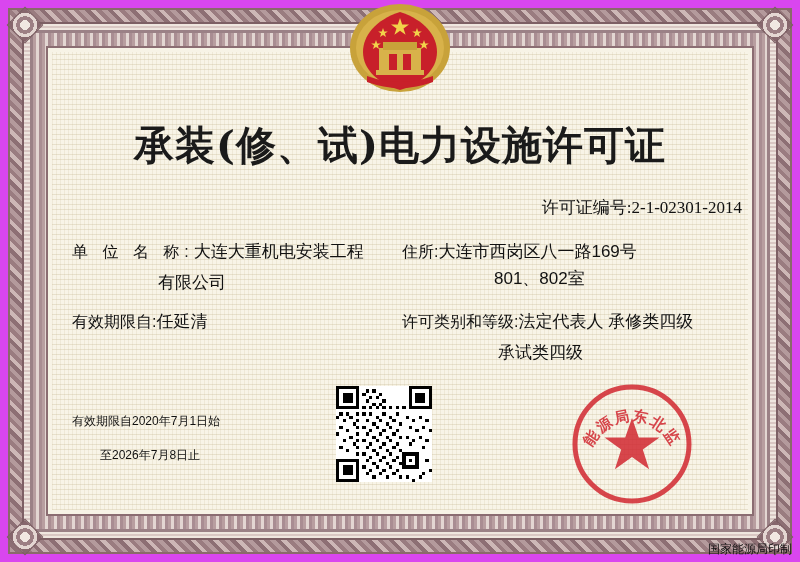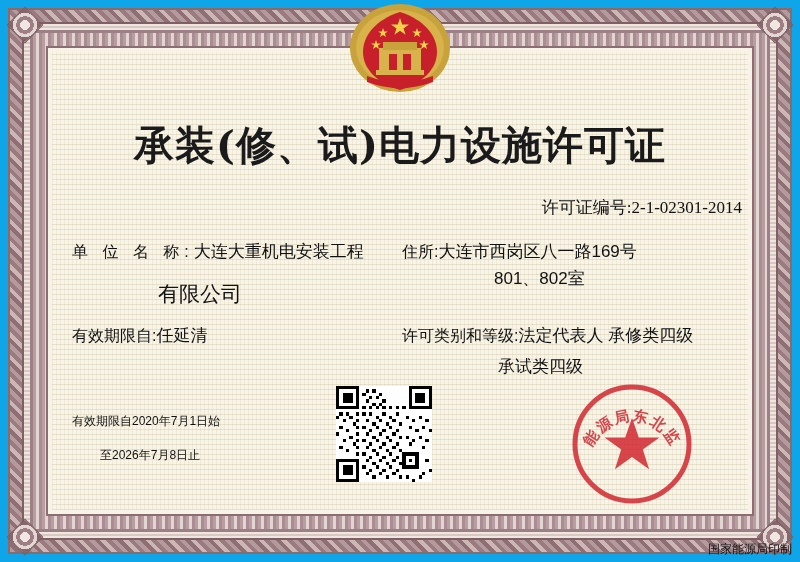--- a/index.html
+++ b/index.html
@@ -11,21 +11,21 @@
     width: 800px;
     height: 562px;
     font-family: "Liberation Sans", sans-serif;
     overflow: hidden;
   }
 
   #cert {
     position: relative;
     width: 800px;
     height: 562px;
-    background: #0ea5e9;
+    background: #d946ef;
     box-sizing: border-box;
   }
 
   
   .border-outer {
     position: absolute;
     left: 8px; top: 8px; right: 8px; bottom: 8px;
     border: 2px solid #8a6a6a;
     background:
       repeating-linear-gradient(45deg,
@@ -159,22 +159,22 @@
   }
   .val {
     display: inline-block;
     font-size: 17px;
     color: #111;
     font-weight: 500;
   }
   .val-sub {
     display: block;
     margin-left: 86px;
-    margin-top: 17px;
-    font-size: 21px;
+    margin-top: 8px;
+    font-size: 17px;
   }
   .val-sub2 {
     display: block;
     margin-left: 92px;
     margin-top: 4px;
     font-size: 17px;
   }
   .val-sub3 {
     display: block;
     margin-left: 96px;

